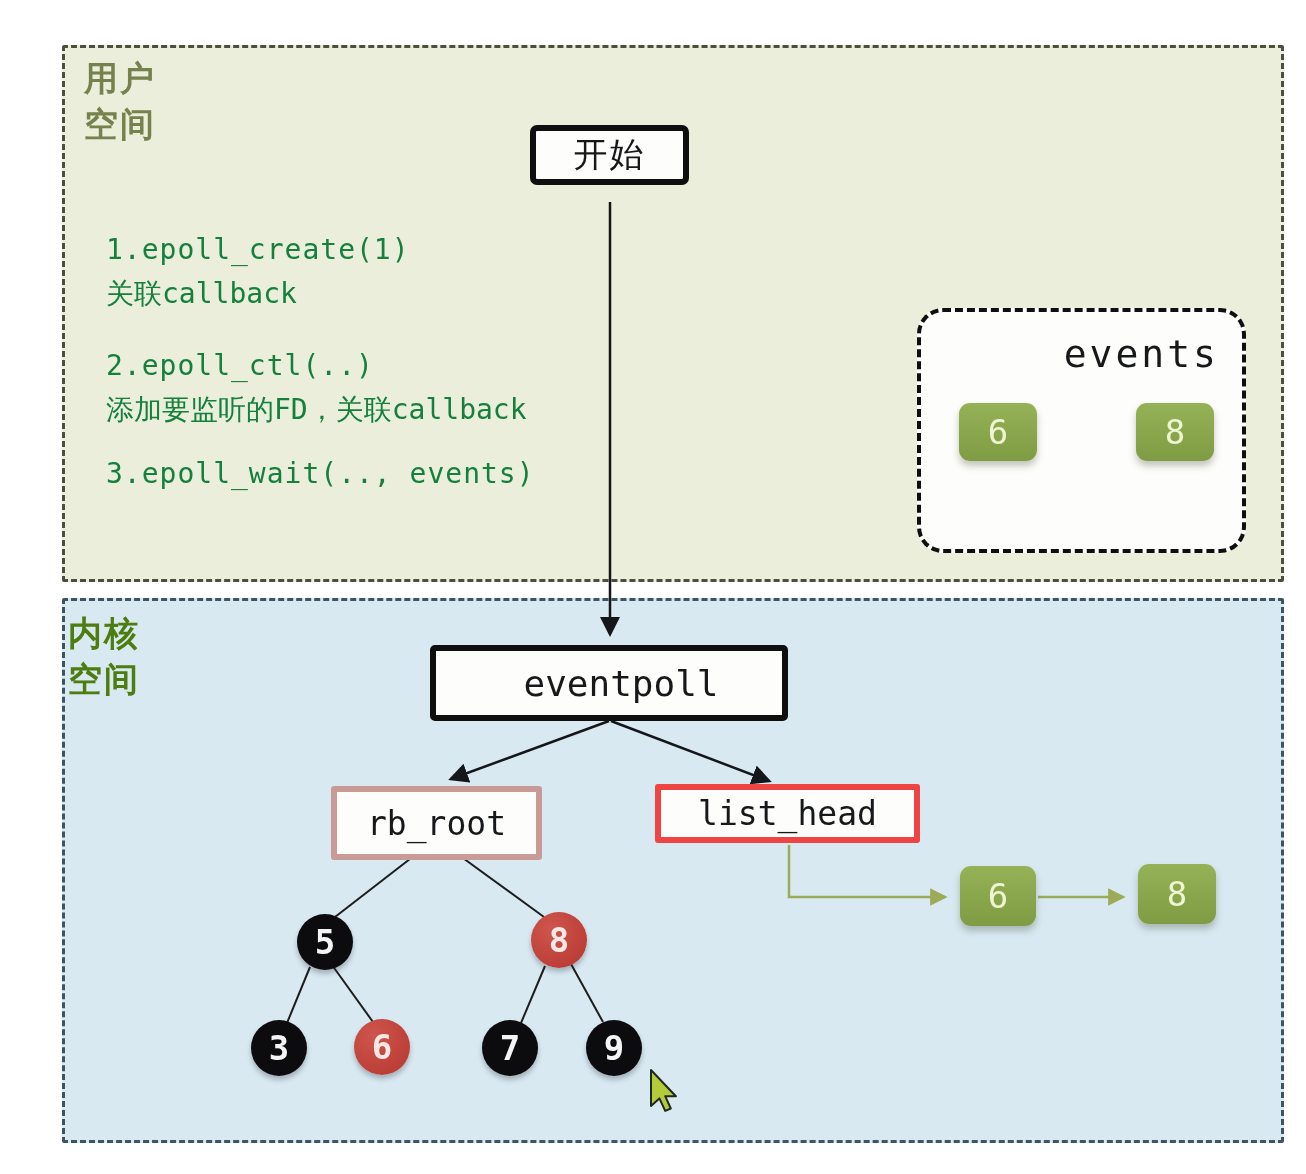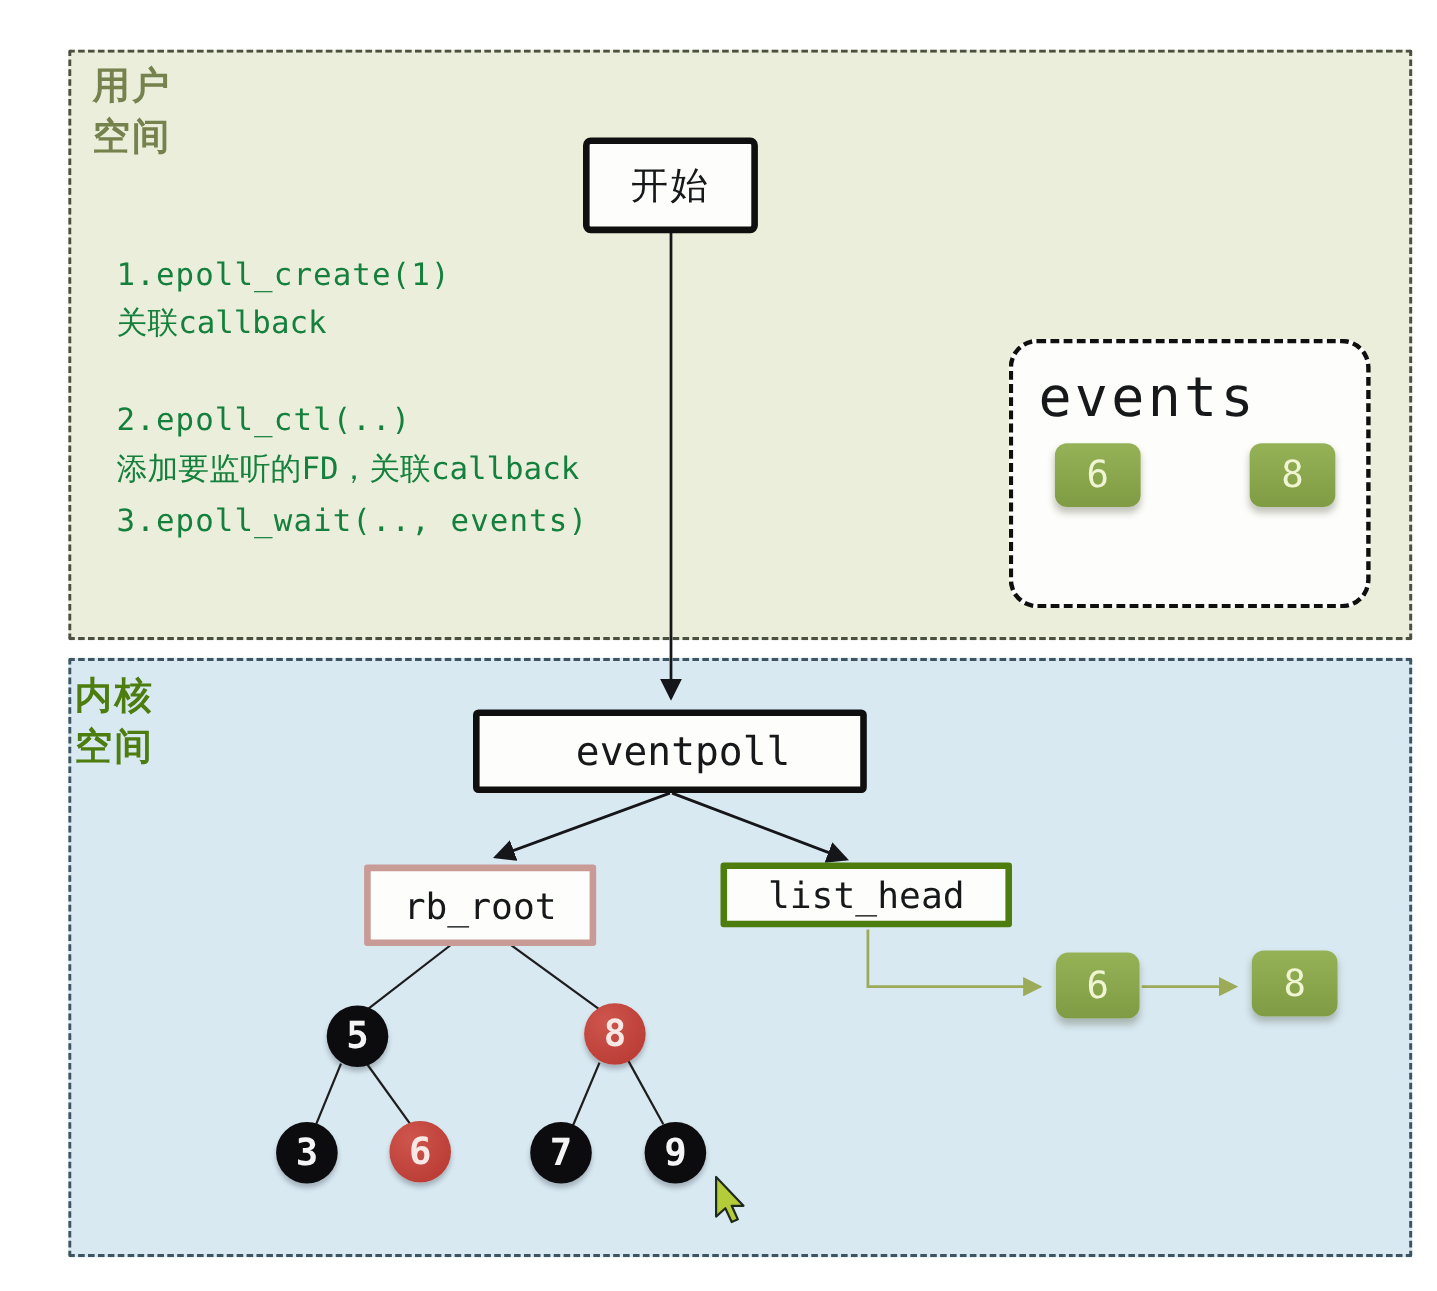--- a/index.html
+++ b/index.html
@@ -28,57 +28,57 @@
   .region-label.user { left:52px; top:55px; color:#76824d; }
   .region-label.kernel { left:36px; top:610px; color:#4d7c0f; }
 
   
   .node-box {
     position:absolute; box-sizing:border-box; background:#fdfdfb;
     display:flex; align-items:center; justify-content:center;
     color:#17181a;
   }
   .start-box {
-    left:498px; top:125px; width:159px; height:87px;
+    left:498px; top:125px; width:159px; height:60px;
     border:6px solid #0f0f0f; border-radius:7px;
     font-size:34px; font-weight:500; letter-spacing:2px;
   }
   .eventpoll-box {
     left:398px; top:645px; width:358px; height:76px;
     border:6px solid #0f0f0f; border-radius:5px;
     font-size:36px;
     padding-left:24px;
   }
   .rbroot-box {
     left:299px; top:786px; width:211px; height:74px;
     border:6px solid #c89b96; border-radius:3px;
     font-size:33px;
   }
   .listhead-box {
     left:623px; top:784px; width:265px; height:59px;
-    border:6px solid #4d7c0f; border-radius:3px;
+    border:6px solid #ef4444; border-radius:3px;
     font-size:33px;
   }
 
   
   .step { position:absolute; color:#15803d; font-size:28px; line-height:44px; }
   .step .code { letter-spacing:1px; }
   .step1 { left:74px; top:228px; }
-  .step2 { left:74px; top:360px; }
+  .step2 { left:74px; top:344px; }
   .step3 { left:74px; top:452px; }
 
   
   .events-box {
     position:absolute; left:885px; top:308px; width:329px; height:245px;
     box-sizing:border-box; background:#fdfdfb;
     border:4px dashed #0f0f0f; border-radius:26px;
   }
   .events-title {
     position:absolute; left:912px; top:332px; width:275px;
-    text-align:left; font-size:50px; color:#17181a; letter-spacing:3px;
+    text-align:right; font-size:38px; color:#17181a; letter-spacing:3px;
   }
 
   
   .chip {
     position:absolute; box-sizing:border-box;
     background:linear-gradient(180deg,#95b257 0%, #7f9c44 100%);
     border-radius:11px; box-shadow:0 5px 7px rgba(60,70,40,0.30);
     display:flex; align-items:center; justify-content:center;
     color:#eff5d2; font-size:34px;
   }

